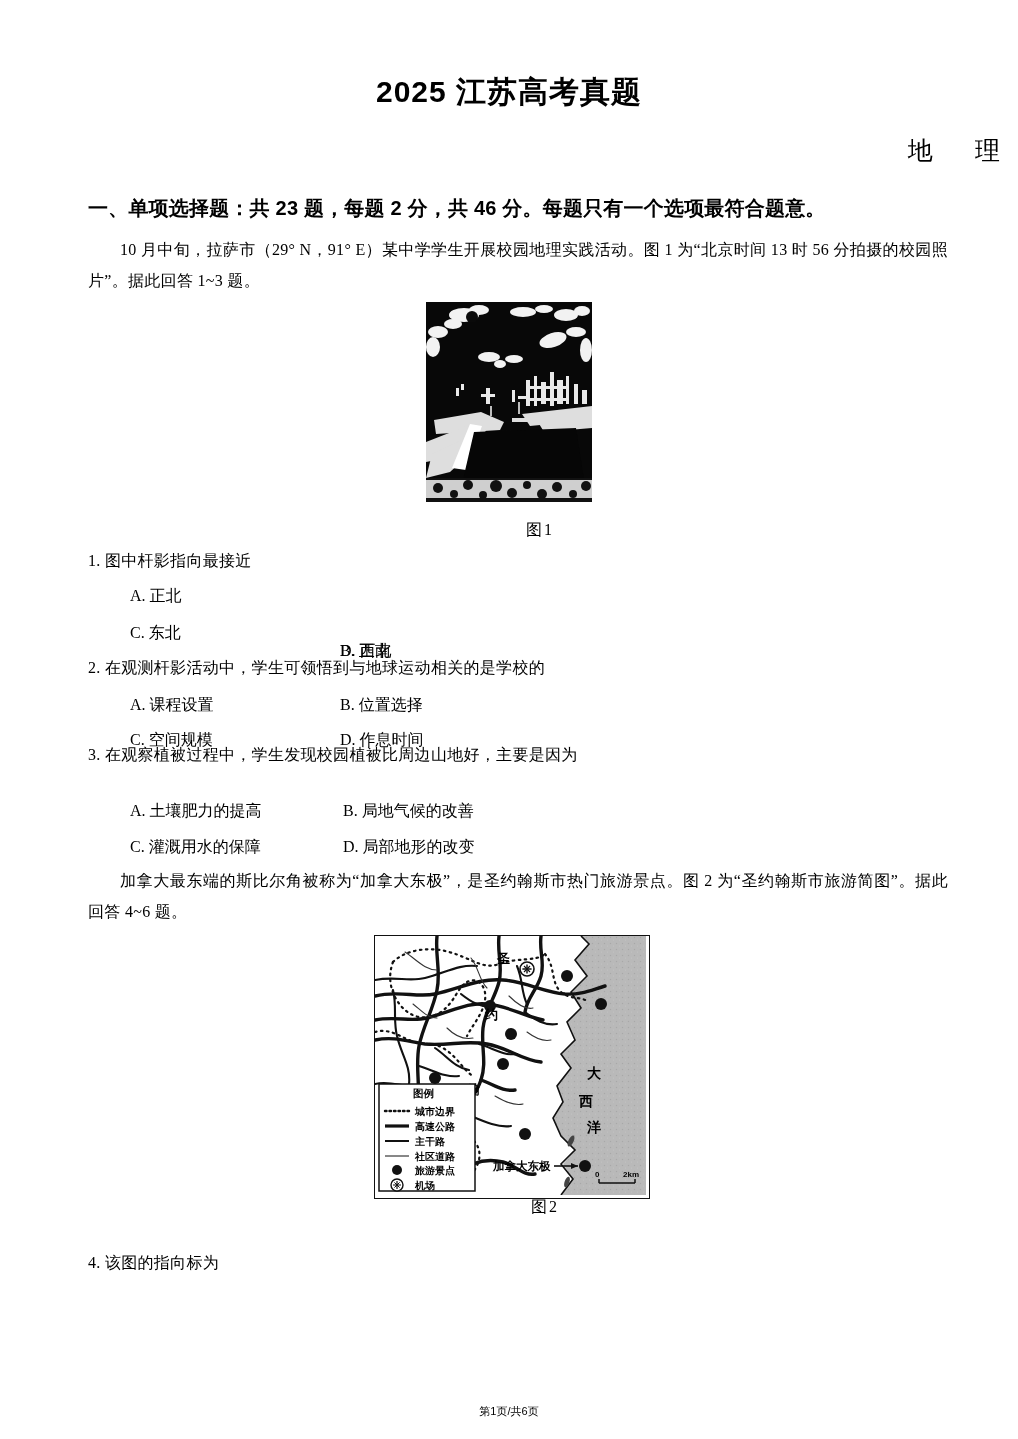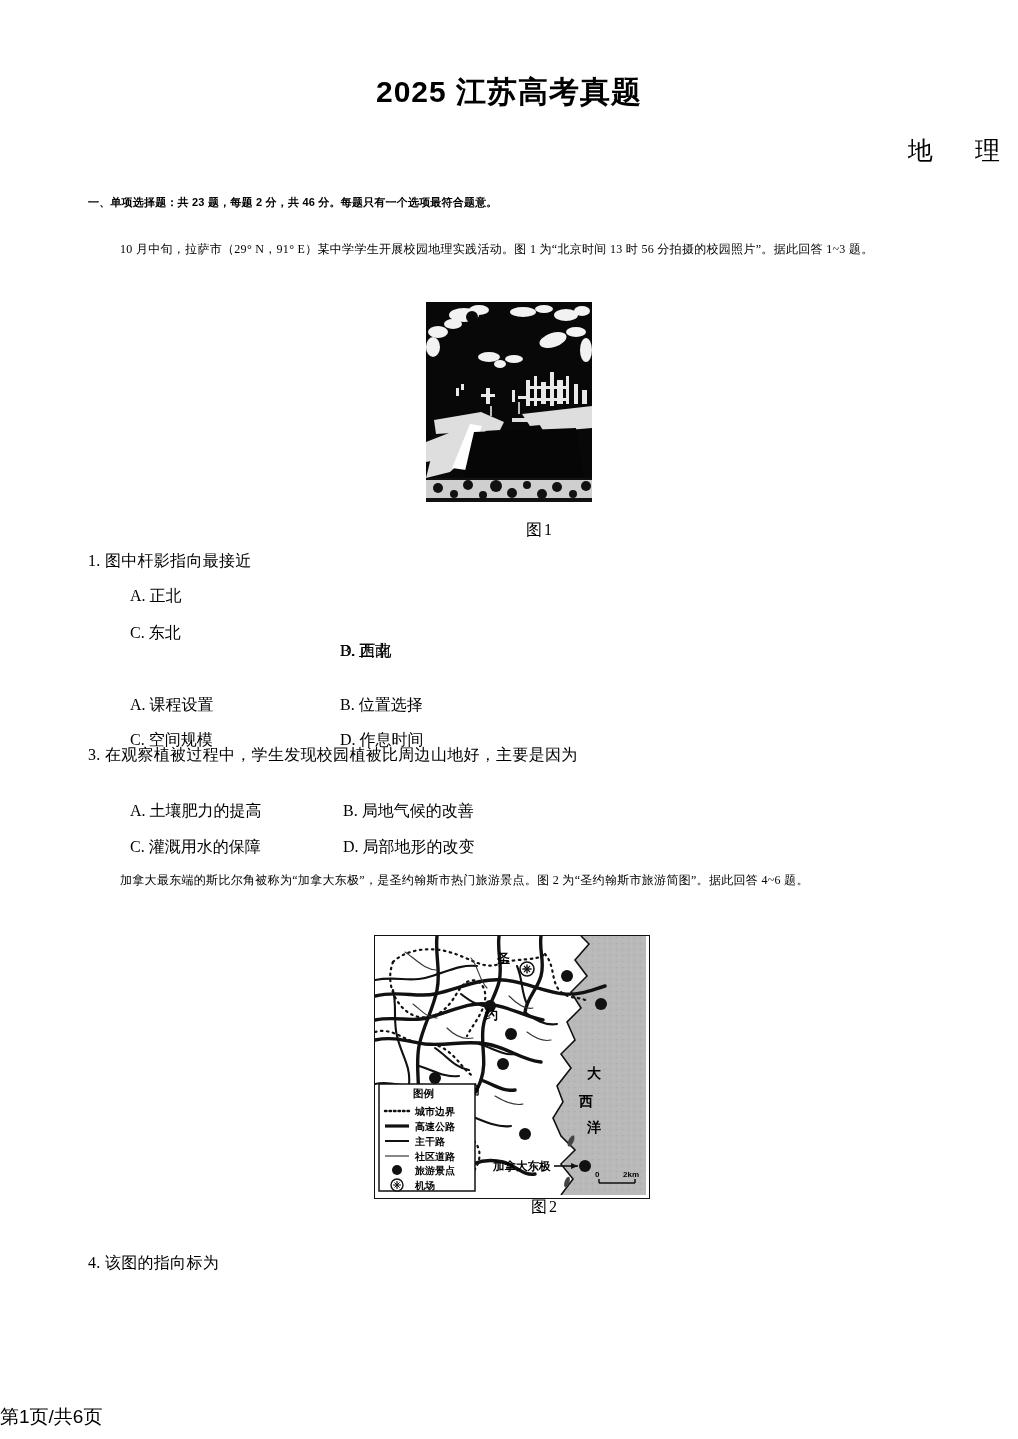--- a/index.html
+++ b/index.html
@@ -38,30 +38,30 @@
     text-align: right;
     font-size: 25px;
     letter-spacing: 18px;
     text-indent: 18px;
     font-family: "Liberation Serif", "DejaVu Serif", serif;
   }
   .section-heading {
     position: absolute;
     left: 88px; top: 195px;
     width: 860px;
-    font-size: 11px;
+    font-size: 20px;
     font-weight: bold;
     letter-spacing: 0.2px;
     font-family: "Liberation Sans", "DejaVu Sans", sans-serif;
   }
   .para {
     position: absolute;
     left: 88px;
     width: 860px;
-    font-size: 12px;
+    font-size: 16px;
     line-height: 31px;
     text-align: justify;
     text-indent: 32px;
     letter-spacing: 0.3px;
   }
   .q-line {
     position: absolute;
     left: 88px;
     font-size: 16px;
     line-height: 21px;
@@ -87,22 +87,22 @@
     width: 1018px;
     left: 0;
     text-align: center;
     font-size: 16px;
     letter-spacing: 2px;
   }
   .footer {
     position: absolute;
     left: 0; top: 1404px;
     width: 1018px;
-    text-align: left;
-    font-size: 19px;
+    text-align: center;
+    font-size: 11px;
     font-family: "Liberation Sans", "DejaVu Sans", sans-serif;
   }
 
   
   .fig1-wrap {
     position: absolute;
     left: 426px; top: 302px;
     width: 166px; height: 200px;
     background: #0b0b0b;
     overflow: hidden;
@@ -218,20 +218,21 @@
     </svg>
   </div>
   <div class="fig-caption" style="top:520px;margin-left:31px;">图1</div>
 
   <div class="q-line" style="top:550px;">1. 图中杆影指向最接近</div>
   <div class="opt-a" style="top:585px;">A. 正北</div>
   <div class="opt-b" style="left:340px; top:604px;margin-top:36px;">B. 正南</div>
   <div class="opt-a" style="top:622px;">C. 东北</div>
   <div class="opt-b" style="left:340px; top:640px;">D. 西北</div>
 
+  <div class="q-line" style="top:657px;">2. 在观测杆影活动中，学生可领悟到与地球运动相关的是学校的</div>
   <div class="opt-a" style="top:694px;">A. 课程设置</div>
   <div class="opt-b" style="left:340px; top:694px;">B. 位置选择</div>
   <div class="opt-a" style="top:729px;">C. 空间规模</div>
   <div class="opt-b" style="left:340px; top:729px;">D. 作息时间</div>
 
   <div class="q-line" style="top:744px;">3. 在观察植被过程中，学生发现校园植被比周边山地好，主要是因为</div>
   <div class="opt-a" style="top:800px;">A. 土壤肥力的提高</div>
   <div class="opt-b" style="left:343px; top:800px;">B. 局地气候的改善</div>
   <div class="opt-a" style="top:836px;">C. 灌溉用水的保障</div>
   <div class="opt-b" style="left:343px; top:836px;">D. 局部地形的改变</div>

